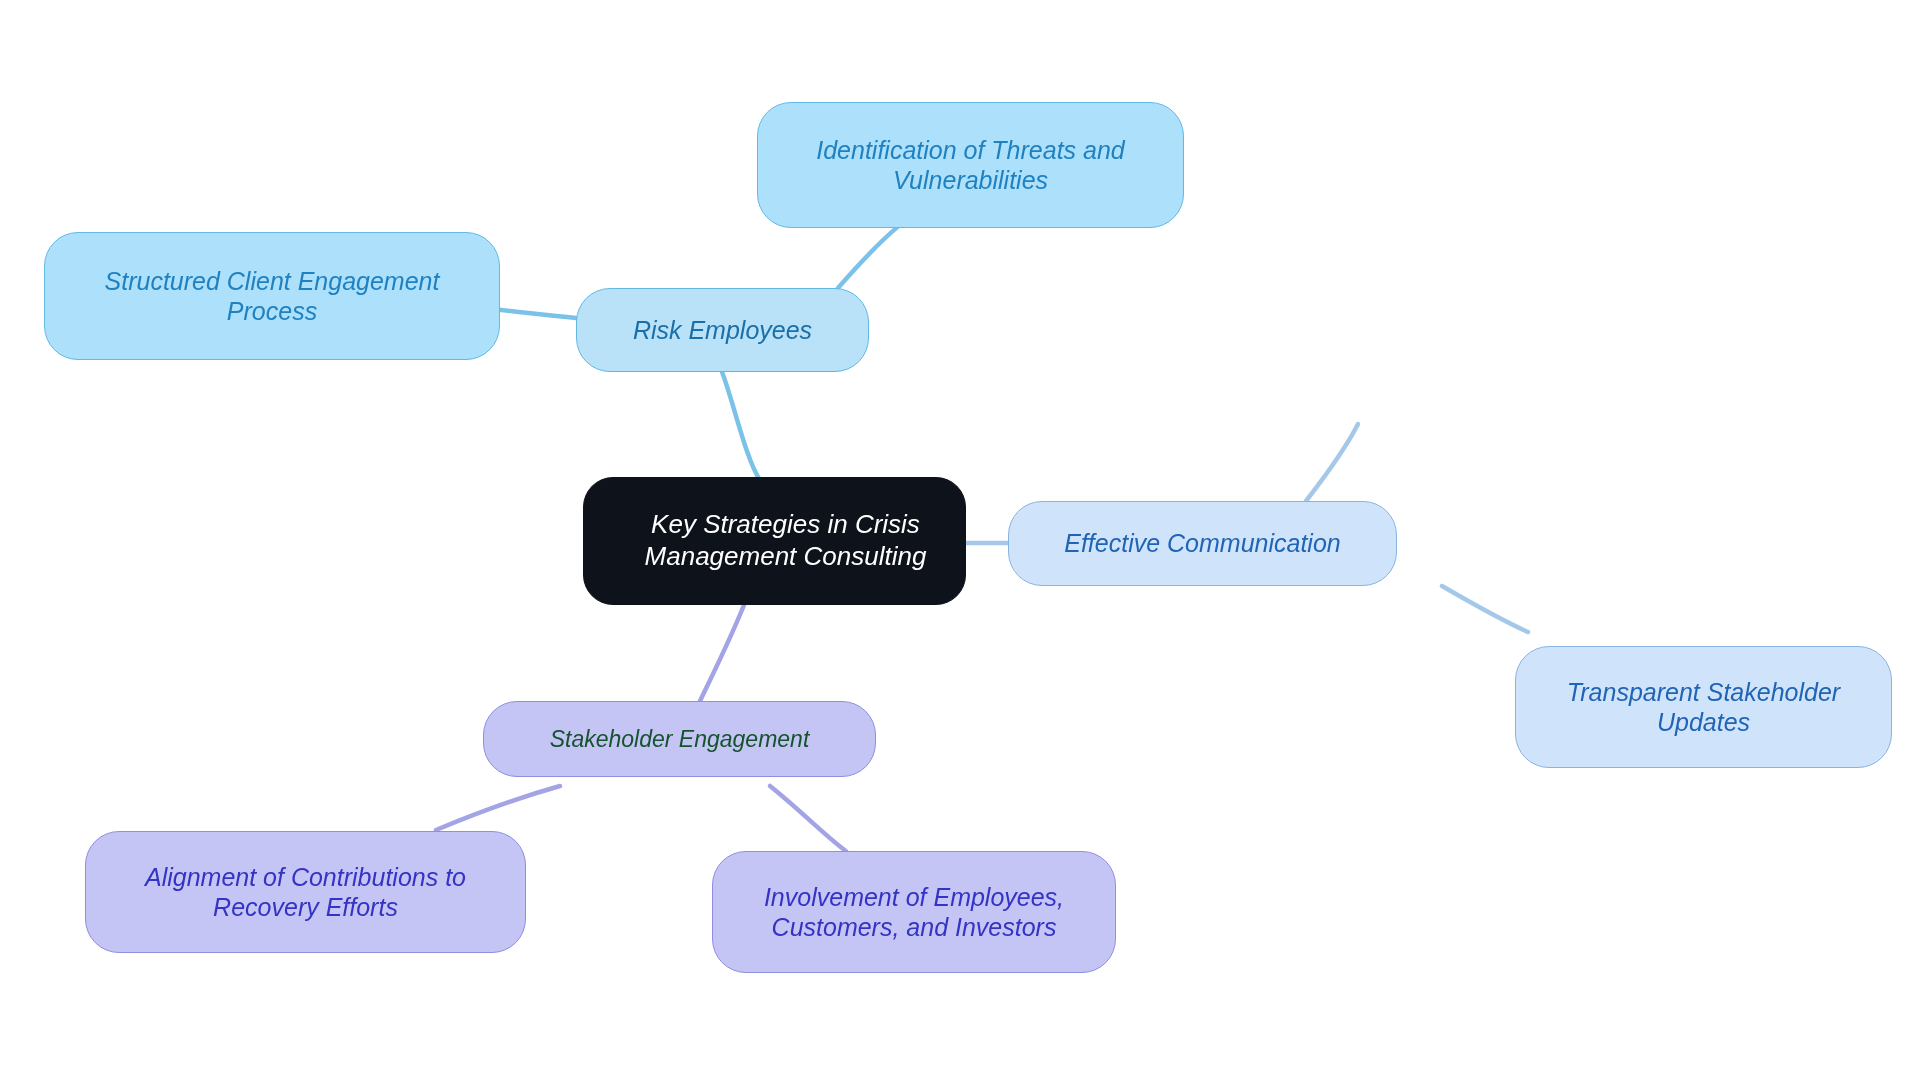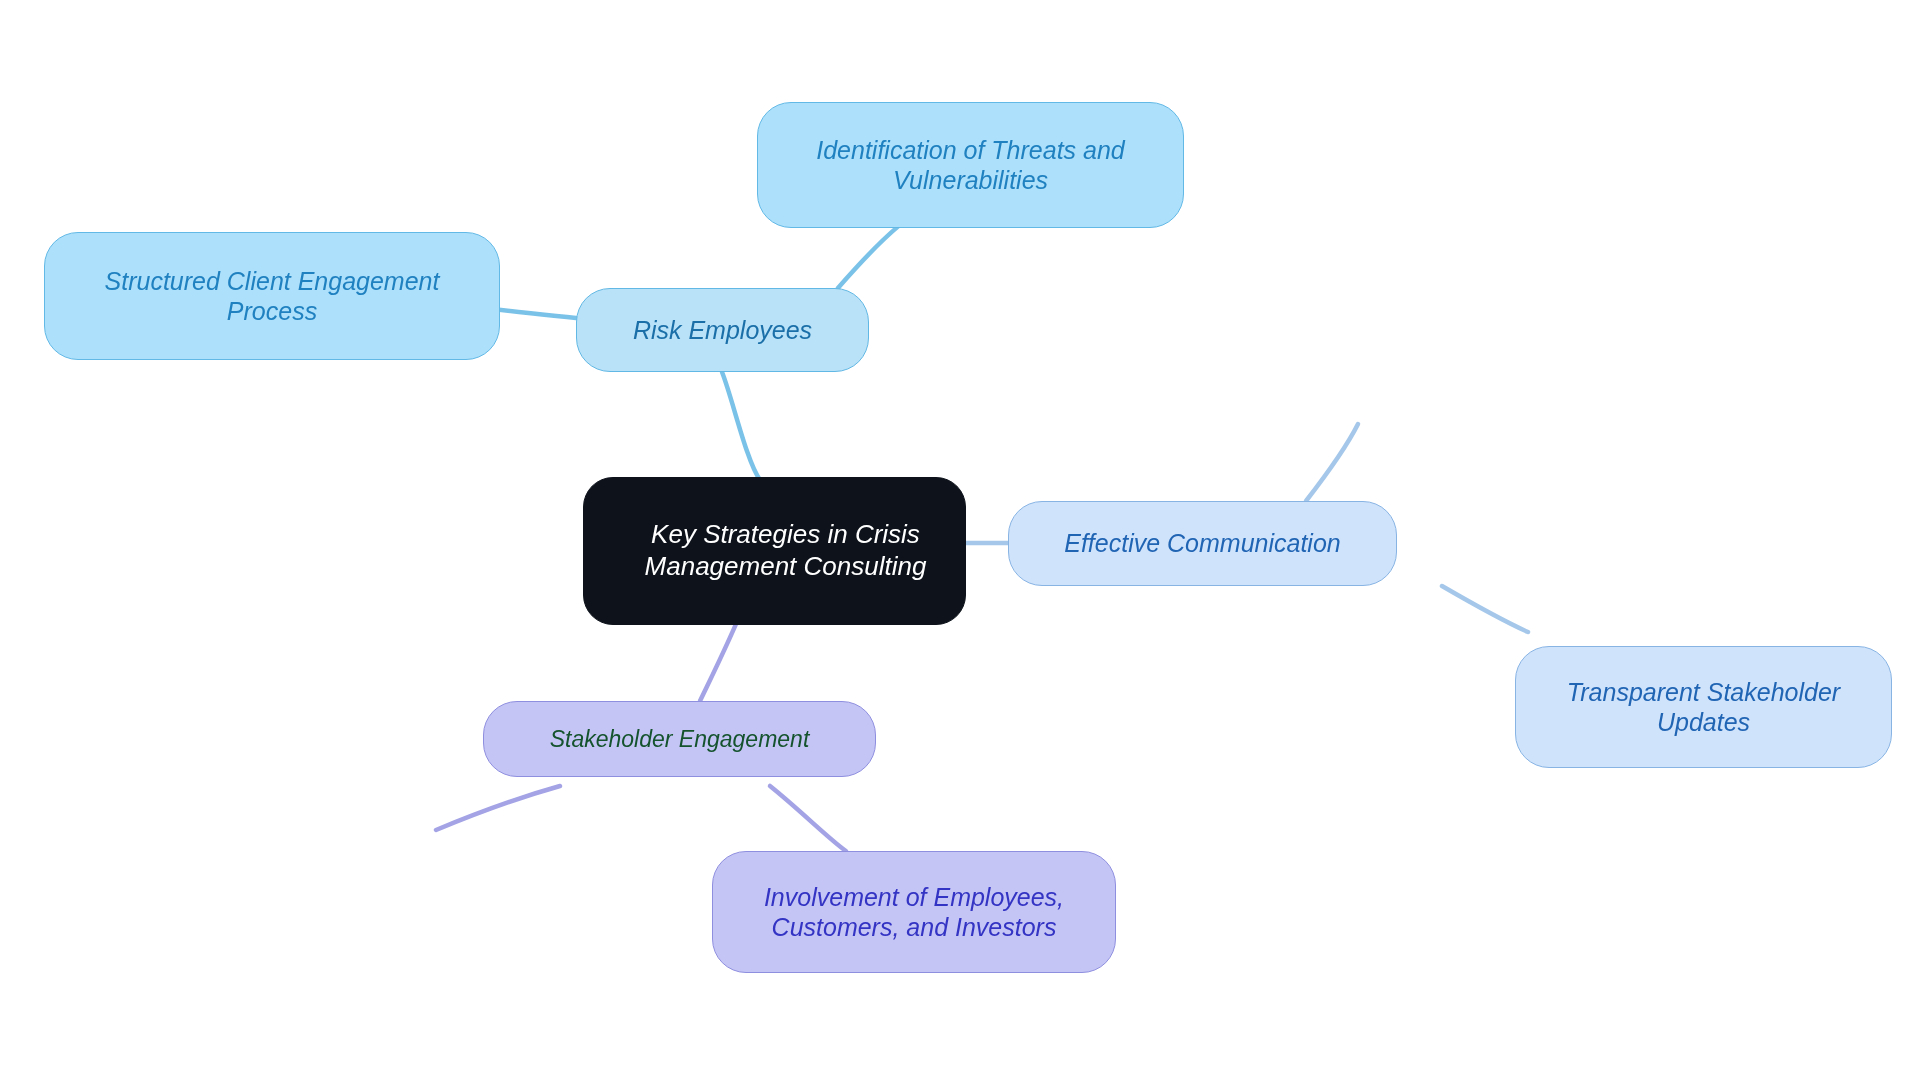--- a/index.html
+++ b/index.html
@@ -62,26 +62,28 @@
       <path d="M 760 480 C 746 460, 733 400, 722 372" fill="none" stroke="#7bc2e8" stroke-width="4.5" stroke-linecap="round"></path>
       <path d="M 838 288 C 880 240, 905 218, 920 212" fill="none" stroke="#7bc2e8" stroke-width="4.5" stroke-linecap="round"></path>
       <path d="M 576 318 C 520 312, 480 308, 466 306" fill="none" stroke="#7bc2e8" stroke-width="4.5" stroke-linecap="round"></path>
       <path d="M 966 543 C 1010 543, 1050 543, 1070 543" fill="none" stroke="#a5c8ea" stroke-width="4.5" stroke-linecap="round"></path>
       <path d="M 1306 501 C 1330 470, 1350 440, 1358 424" fill="none" stroke="#a5c8ea" stroke-width="4.5" stroke-linecap="round"></path>
       <path d="M 1442 586 C 1480 608, 1510 624, 1528 632" fill="none" stroke="#a5c8ea" stroke-width="4.5" stroke-linecap="round"></path>
       <path d="M 744 605 C 730 640, 710 680, 700 701" fill="none" stroke="#a3a3e6" stroke-width="4.5" stroke-linecap="round"></path>
       <path d="M 560 786 C 510 800, 460 820, 436 830" fill="none" stroke="#a3a3e6" stroke-width="4.5" stroke-linecap="round"></path>
       <path d="M 770 786 C 800 810, 830 840, 846 851" fill="none" stroke="#a3a3e6" stroke-width="4.5" stroke-linecap="round"></path>
     </svg>
-<div class="node root" style="left: 583px; top: 477px; width: 383px; height: 148px; background: rgb(14, 19, 27); border-color: rgb(14, 19, 27); color: rgb(255, 255, 255); font-size: 26px; padding-left: 36px;"><span class="node-label">Key Strategies in Crisis
+<div class="node root" style="left: 583px; top: 477px; width: 383px; height: 128px; background: rgb(14, 19, 27); border-color: rgb(14, 19, 27); color: rgb(255, 255, 255); font-size: 26px; padding-left: 36px;"><span class="node-label">Key Strategies in Crisis
 Management Consulting</span></div>
     <div class="node" style="left: 576px; top: 288px; width: 293px; height: 84px; background: rgb(185, 226, 248); border-color: rgb(98, 184, 228); color: rgb(27, 111, 168); font-size: 25px;"><span class="node-label">Risk Employees</span></div>
     <div class="node" style="left: 757px; top: 102px; width: 427px; height: 126px; background: rgb(172, 224, 251); border-color: rgb(99, 185, 230); color: rgb(32, 129, 192); font-size: 25px;"><span class="node-label">Identification of Threats and
 Vulnerabilities</span></div>
     <div class="node" style="left: 24px; top: 232px; width: 456px; height: 128px; background: rgb(172, 224, 251); border-color: rgb(99, 185, 230); color: rgb(32, 129, 192); font-size: 25px; margin-left: 20px;"><span class="node-label">Structured Client Engagement
 Process</span></div>
     <div class="node" style="left: 1008px; top: 501px; width: 389px; height: 85px; background: rgb(207, 227, 251); border-color: rgb(136, 180, 228); color: rgb(32, 100, 180); font-size: 25px;"><span class="node-label">Effective Communication</span></div>
     <div class="node" style="left: 1515px; top: 621px; width: 377px; height: 122px; background: rgb(207, 227, 251); border-color: rgb(136, 180, 228); color: rgb(32, 100, 180); font-size: 25px; margin-top: 25px;"><span class="node-label">Transparent Stakeholder
 Updates</span></div>
     <div class="node" style="left: 483px; top: 701px; width: 393px; height: 76px; background: rgb(197, 197, 245); border-color: rgb(143, 143, 224); color: #14532d; font-size: 23px;"><span class="node-label">Stakeholder Engagement</span></div>
+    <div class="node" style="left: 85px; top: 831px; width: 441px; height: 122px; background: rgb(197, 197, 245); border-color: rgb(143, 143, 224); color: rgb(51, 51, 196); font-size: 25px;"><span class="node-label">Alignment of Contributions to
+Recovery Efforts</span></div>
     <div class="node" style="left: 712px; top: 851px; width: 404px; height: 122px; background: rgb(197, 197, 245); border-color: rgb(143, 143, 224); color: rgb(51, 51, 196); font-size: 25px;"><span class="node-label">Involvement of Employees,
 Customers, and Investors</span></div>
   </div>
 
 </body></html>

